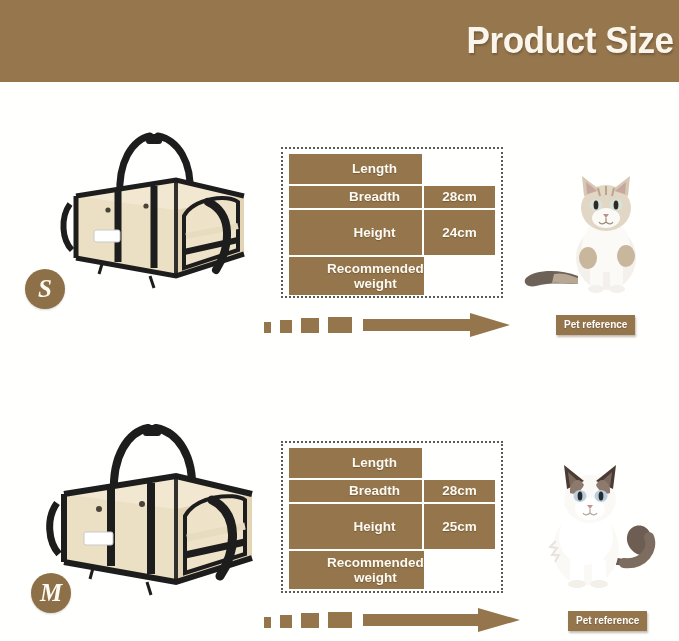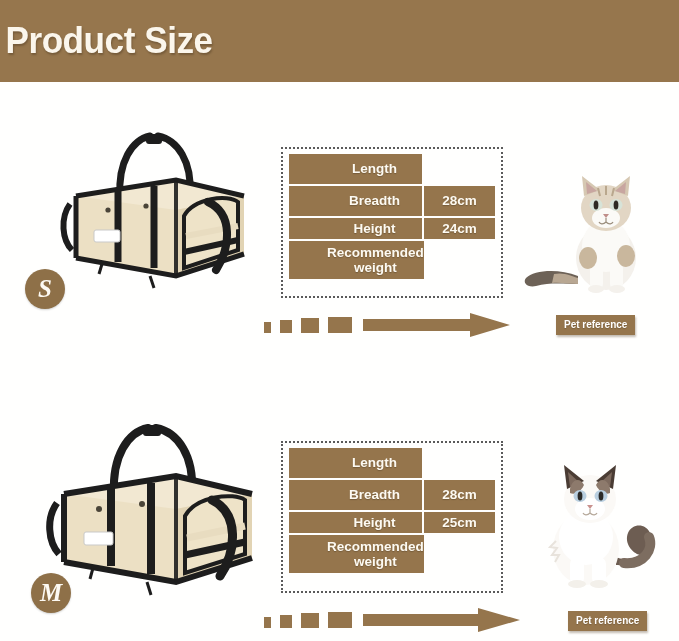--- a/index.html
+++ b/index.html
@@ -18,21 +18,21 @@
 
   
   .banner {
     position: absolute;
     left: 0; top: 0;
     width: 679px;
     height: 82px;
     background: #96764d;
     display: flex;
     align-items: center;
-    justify-content: flex-start;
+    justify-content: flex-end;
   }
   .banner-title {
     font-size: 37px;
     font-weight: bold;
     color: #fbf6ec;
     letter-spacing: -0.5px;
     text-shadow: 1px 2px 2px rgba(80,60,35,0.45);
     font-family: "Liberation Sans", sans-serif;
     transform: scaleX(0.95);
   }
@@ -100,22 +100,22 @@
     align-items: center;
     justify-content: center;
     text-align: center;
     box-sizing: border-box;
     text-shadow: 0 1px 1px rgba(60,45,25,0.35);
     line-height: 1.12;
   }
   .spec-cell.label { flex: 0 0 133px; margin-right: 2px; padding-left: 38px; }
   .spec-cell.value { flex: 1 1 auto; }
   .spec-row.r1 .spec-cell { height: 30px; }
-  .spec-row.r2 .spec-cell { height: 30px; }
-  .spec-row.r3 .spec-cell { height: 21px; }
+  .spec-row.r2 .spec-cell { height: 22px; }
+  .spec-row.r3 .spec-cell { height: 45px; }
   .spec-row.r4 .spec-cell { height: 38px; }
 
   
   .arrow-strip { position: absolute; height: 26px; }
   #arrow-s { left: 262px; top: 313px; width: 290px; }
   #arrow-m { left: 262px; top: 608px; width: 300px; }
   .arrow-strip svg { display: block; width: 100%; height: 100%; }
 
   
   .pet-ref {

